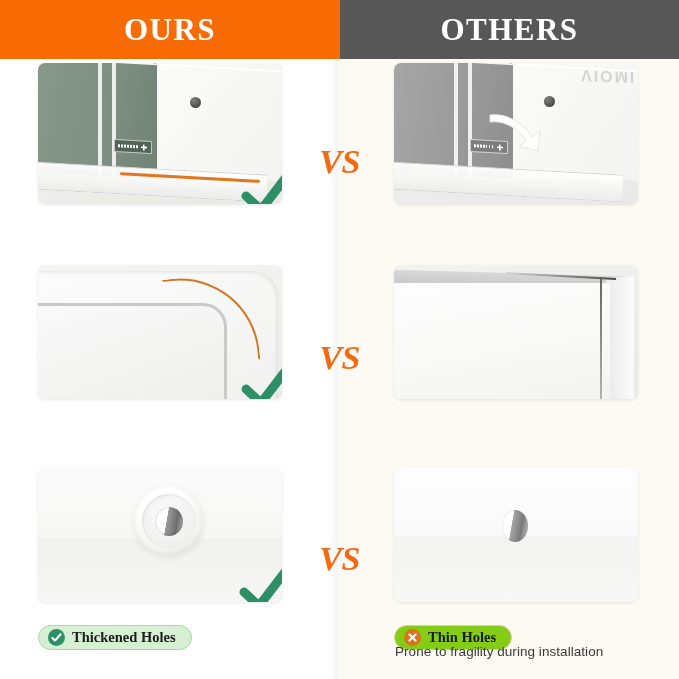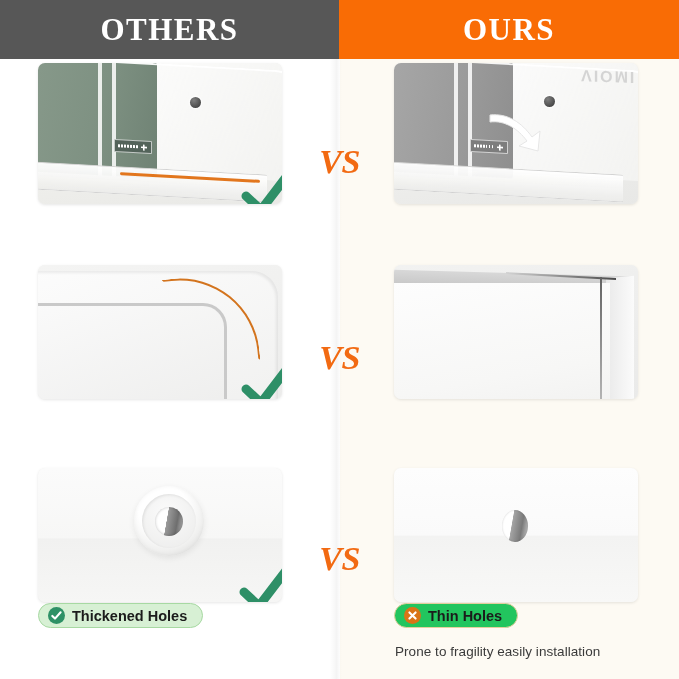--- a/index.html
+++ b/index.html
@@ -127,21 +127,21 @@
     font-size: 14.5px;
     font-weight: bold;
     white-space: nowrap;
   }
   .badge-good {
     background: #d7f0d4;
     border: 1px solid #a7d9a2;
     color: #1b1b1b;
   }
   .badge-bad {
-    background: #22c55e;
+    background: #84cc16;
     border: 1px solid #e3cf9e;
     color: #1b1b1b;
   }
   .cell-right .badge { left: 54px; }
 
   .badge-icon {
     flex: 0 0 auto;
     width: 17px; height: 17px;
     border-radius: 50%;
     display: inline-block;
@@ -163,21 +163,21 @@
   .cell-right .caption { left: 55px; }
 
   .row-1 .badge   { top: 209px; }
   .row-1 .caption { top: 241px; }
   .row-2 .badge   { top: 208px; }
   .row-2 .caption { top: 241px; }
   .row-3 .badge   { top: 611px; }
   .row-3 .caption { top: 644px; }
 
   
-  .row-3 .badge   { top: 137px; }
+  .row-3 .badge   { top: 159px; font-family: Liberation Serif, serif; }
   .row-3 .caption { top: 178px; }
 
   
   .vs {
     position: absolute;
     width: 679px;
     text-align: center;
     left: 0;
     font-family: "Liberation Serif", serif;
     font-style: italic;
@@ -392,25 +392,25 @@
 </head>
 <body>
 
 <div class="page">
 
   <div class="bg-left"></div>
   <div class="bg-right"></div>
   <div class="bg-divider"></div>
 
   <div class="header">
+    <div class="header-half header-left">
+      <span class="header-title">OURS</span>
+    </div>
     <div class="header-half header-right">
       <span class="header-title">OTHERS</span>
-    </div>
-    <div class="header-half header-left">
-      <span class="header-title">OURS</span>
     </div>
   </div>
 
   <div class="row row-1">
 
     <div class="cell cell-left">
       <div class="photo">
         <div class="ph-inner">
           <div class="shelf-bg"></div>
           <div class="shelf-front" style="left:94px;"></div>
@@ -552,19 +552,19 @@
         </div>
       </div>
       <div class="badge badge-bad">
         <span class="badge-icon icon-cross">
           <svg width="17" height="17" viewBox="0 0 17 17">
             <path d="M5.4 5.4 L11.6 11.6 M11.6 5.4 L5.4 11.6" fill="none" stroke="#ffffff" stroke-width="2.1" stroke-linecap="round"></path>
           </svg>
         </span>
         <span>Thin Holes</span>
       </div>
-      <div class="caption">Prone to fragility easily installation</div>
+      <div class="caption">Prone to fragility during installation</div>
     </div>
 
     <div class="vs">VS</div>
   </div>
 
 </div>
 
 </body></html>

